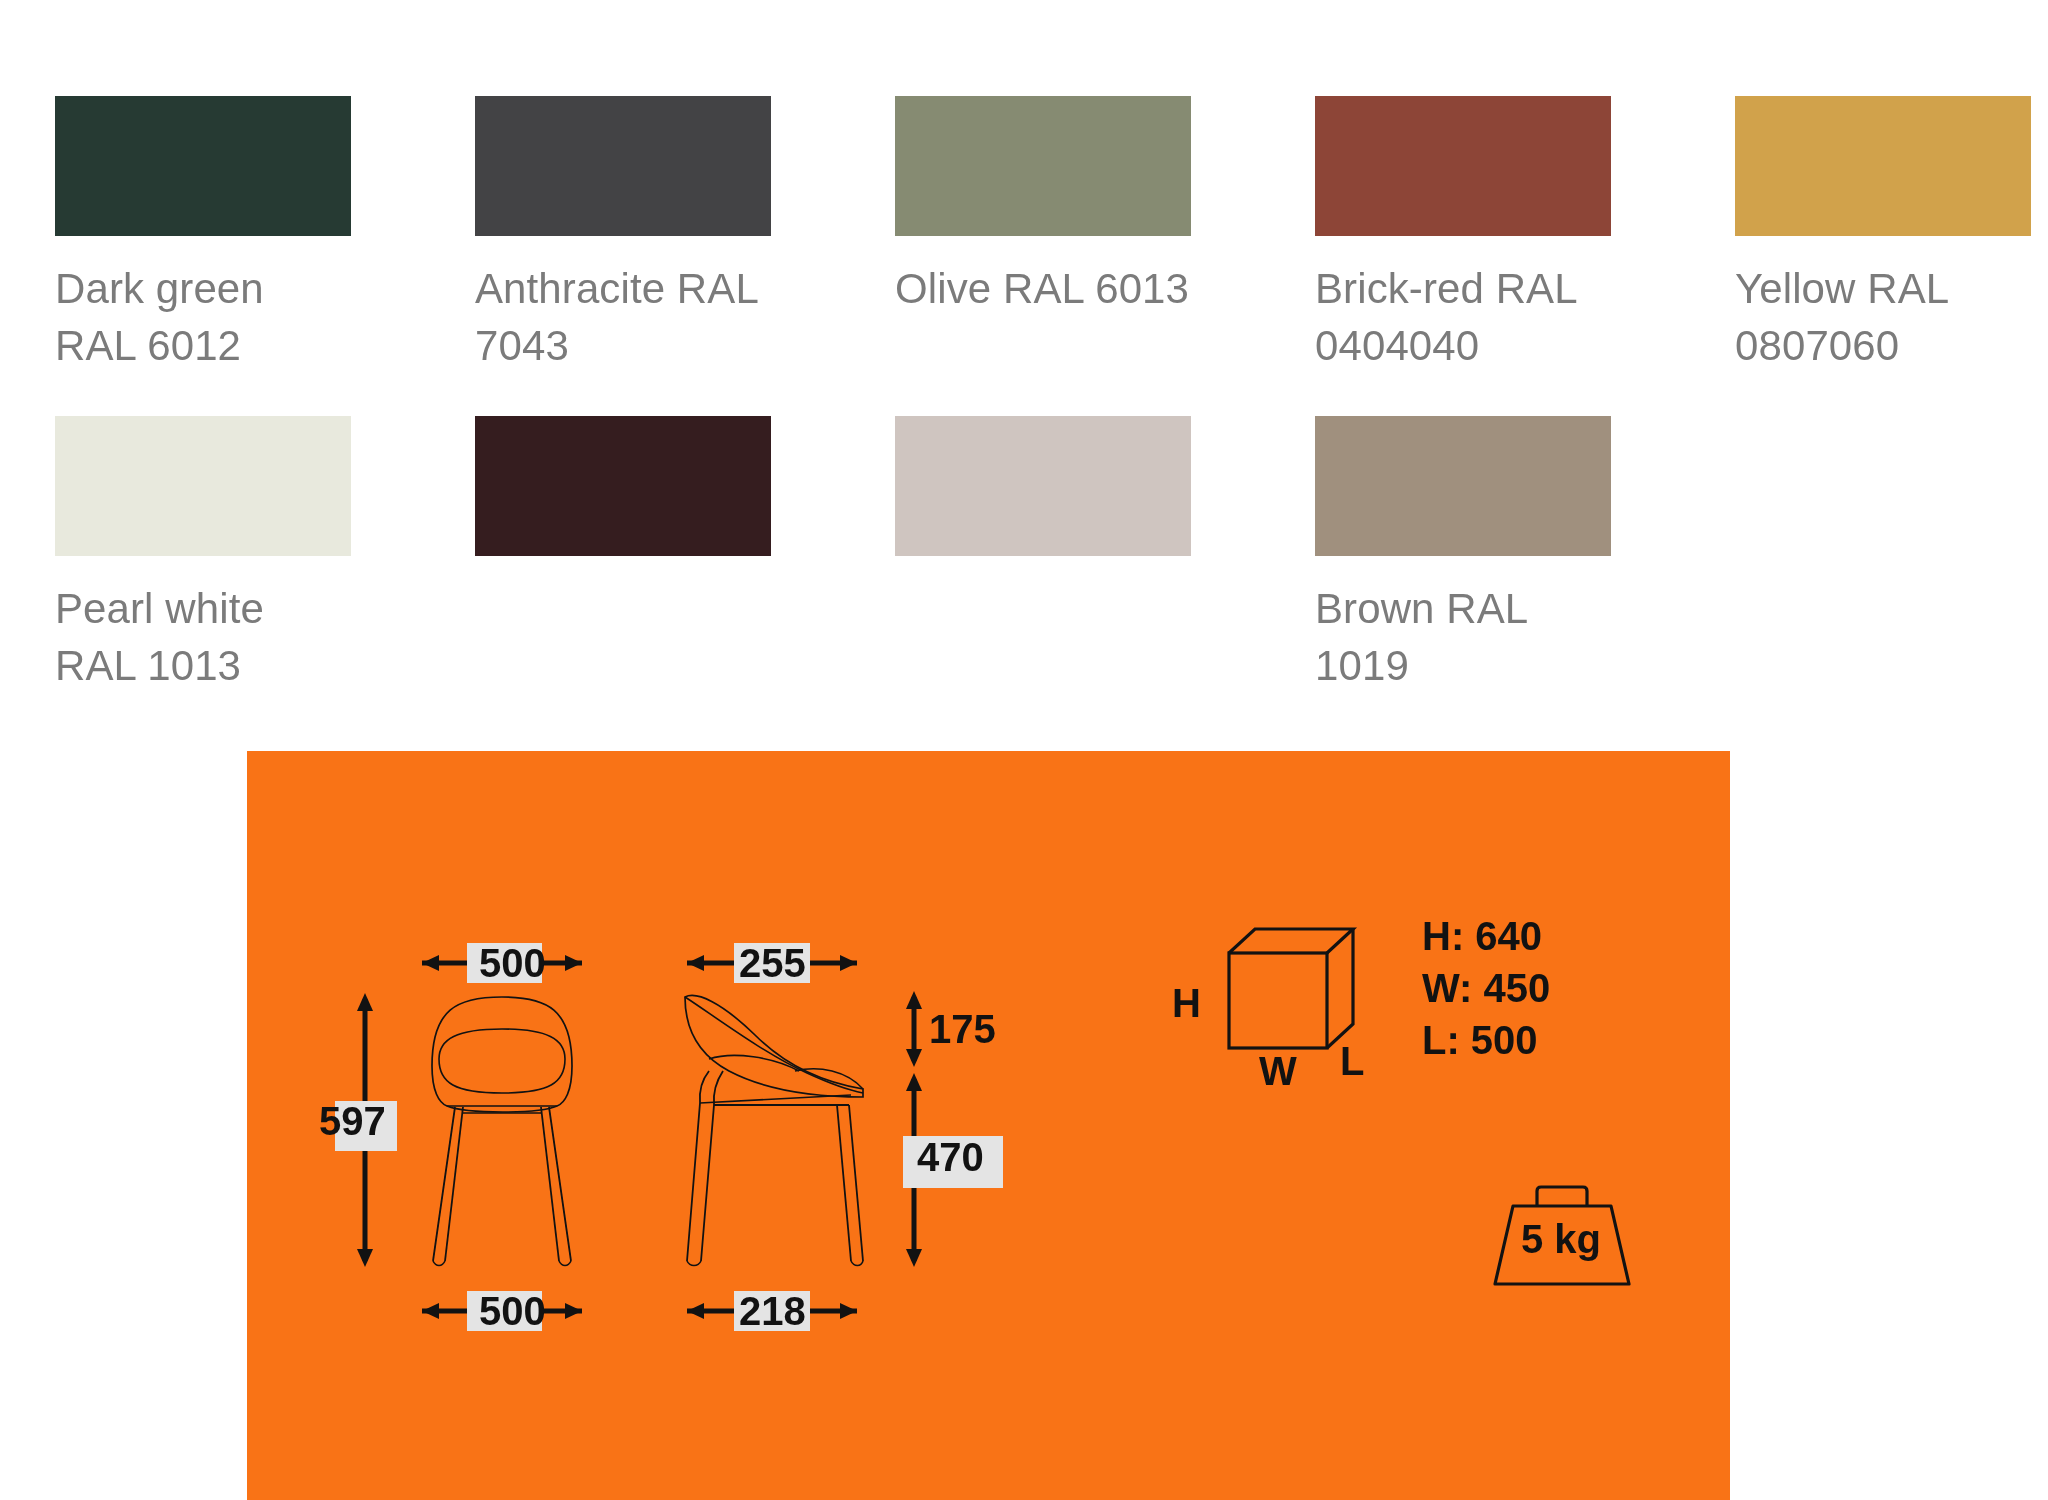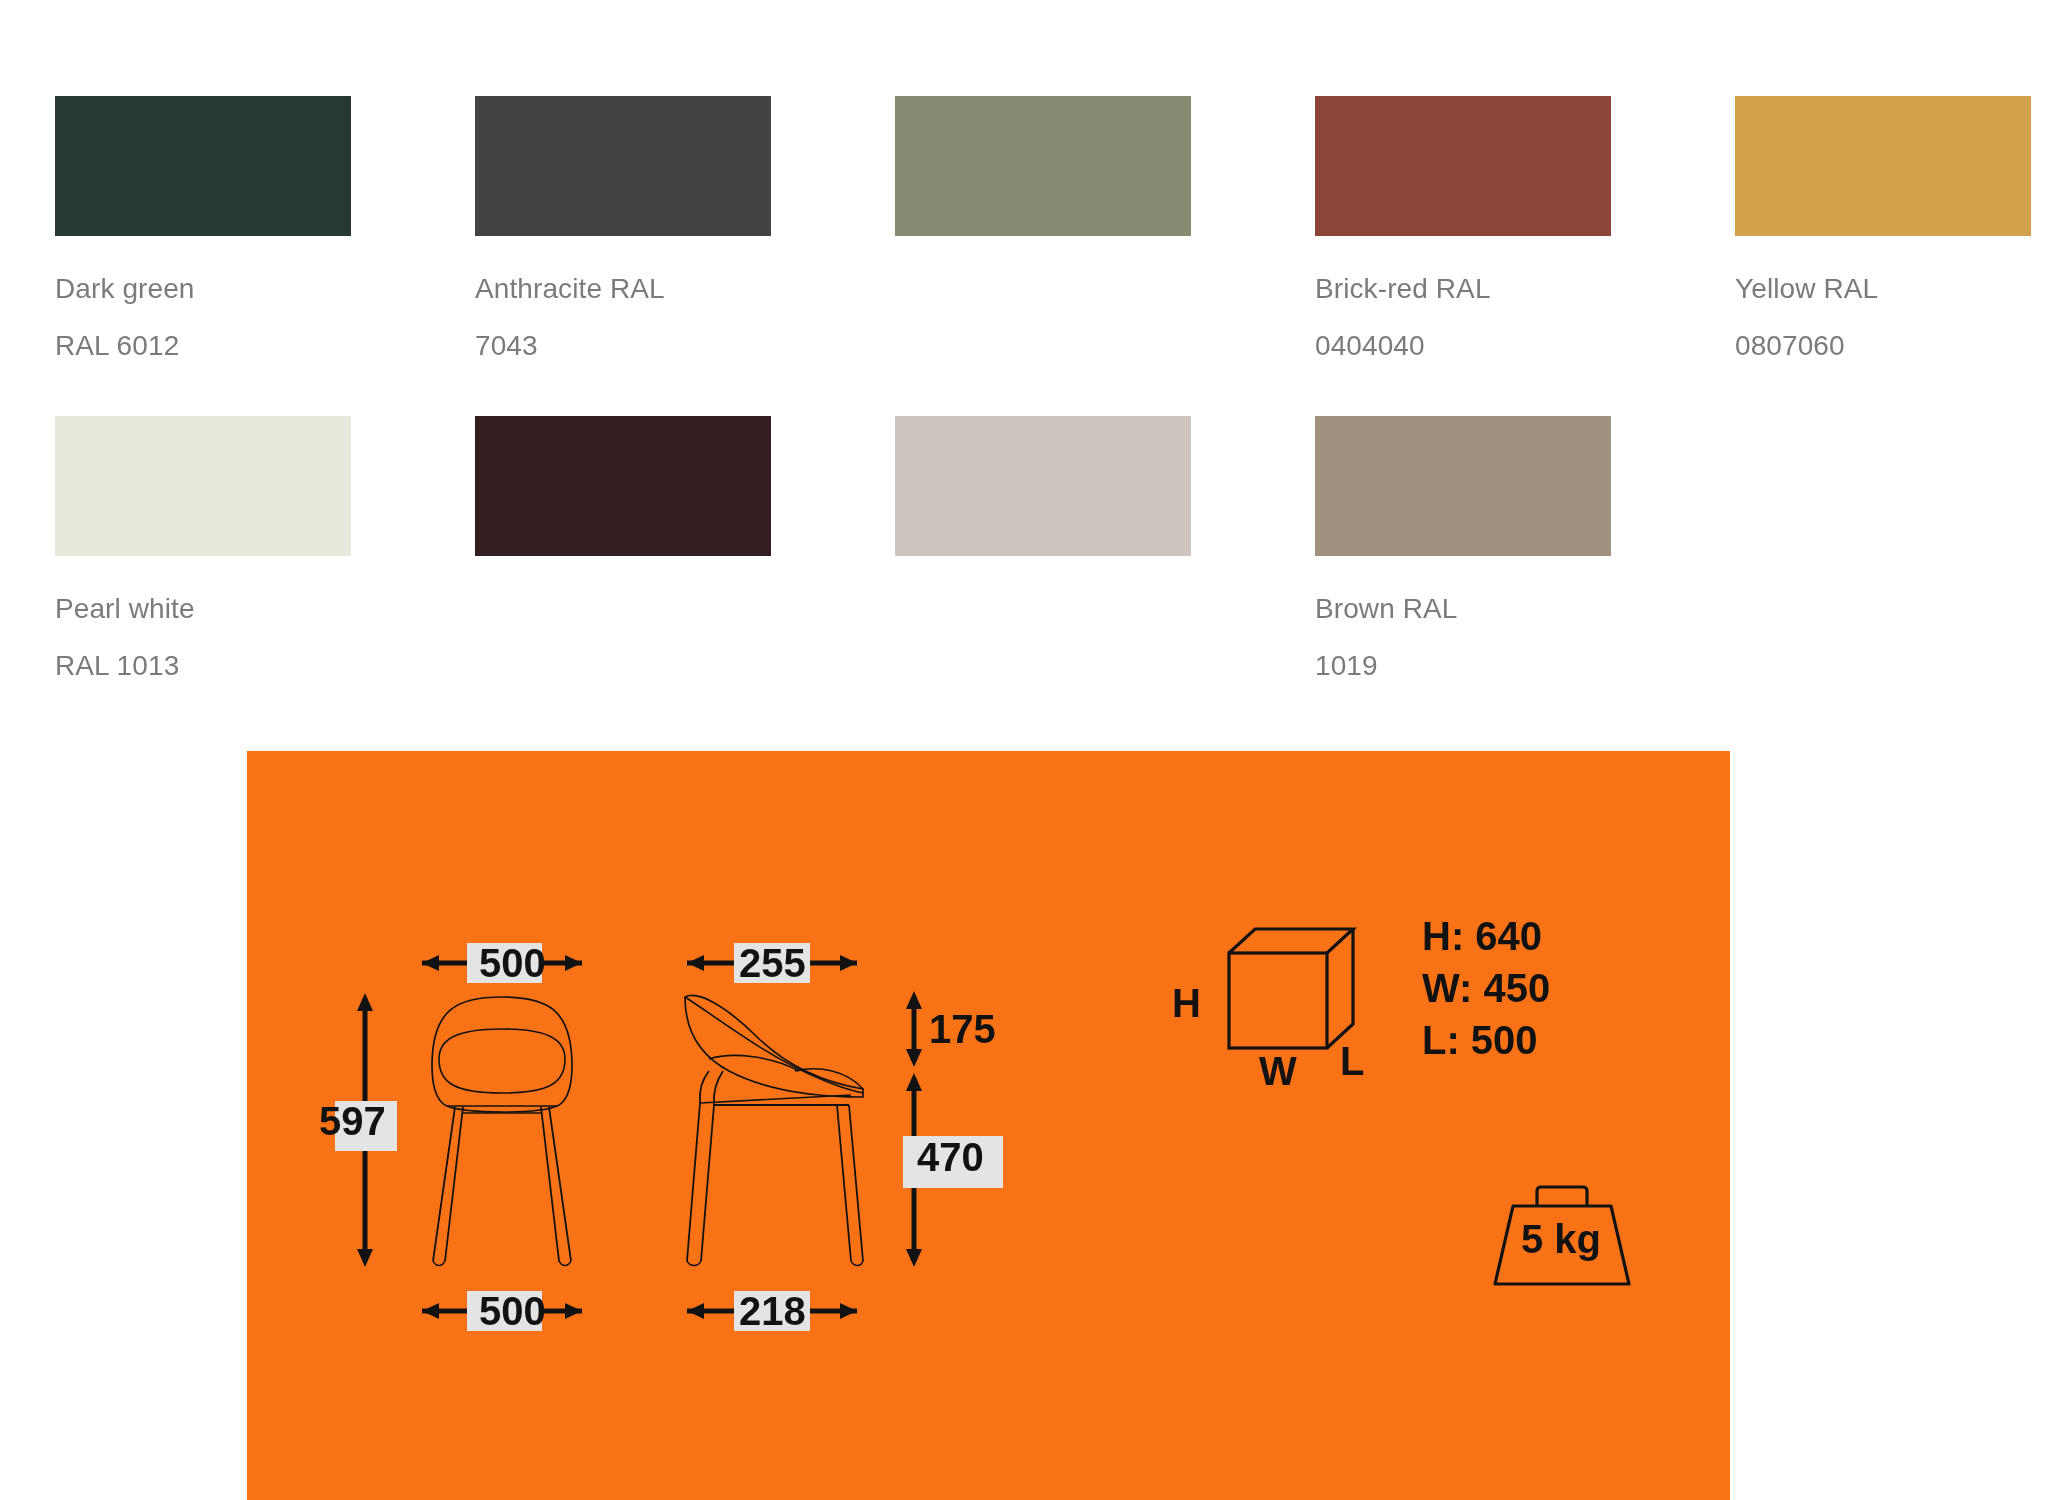--- a/index.html
+++ b/index.html
@@ -31,21 +31,21 @@
   .swatch-cell {
     width: 300px;
   }
   .swatch-chip {
     width: 296px;
     height: 140px;
     display: block;
   }
   .swatch-label {
     margin-top: 24px;
-    font-size: 28px;
+    font-size: 42px;
     line-height: 57px;
     color: #7b7b7b;
     font-family: "Liberation Sans", sans-serif;
     font-weight: 400;
     letter-spacing: 0.1px;
     white-space: pre-line;
   }
 
   
   .spec-panel {
@@ -91,20 +91,21 @@
 
 
     <div class="swatch-cell">
       <span class="swatch-chip" style="background:#434345"></span>
       <div class="swatch-label">Anthracite RAL
 7043</div>
     </div>
 
     <div class="swatch-cell">
       <span class="swatch-chip" style="background:#868b72"></span>
+      <div class="swatch-label">Olive RAL 6013</div>
     </div>
 
     <div class="swatch-cell">
       <span class="swatch-chip" style="background:#8d4537"></span>
       <div class="swatch-label">Brick-red RAL
 0404040</div>
     </div>
 
     <div class="swatch-cell">
       <span class="swatch-chip" style="background:#d1a24b"></span>

